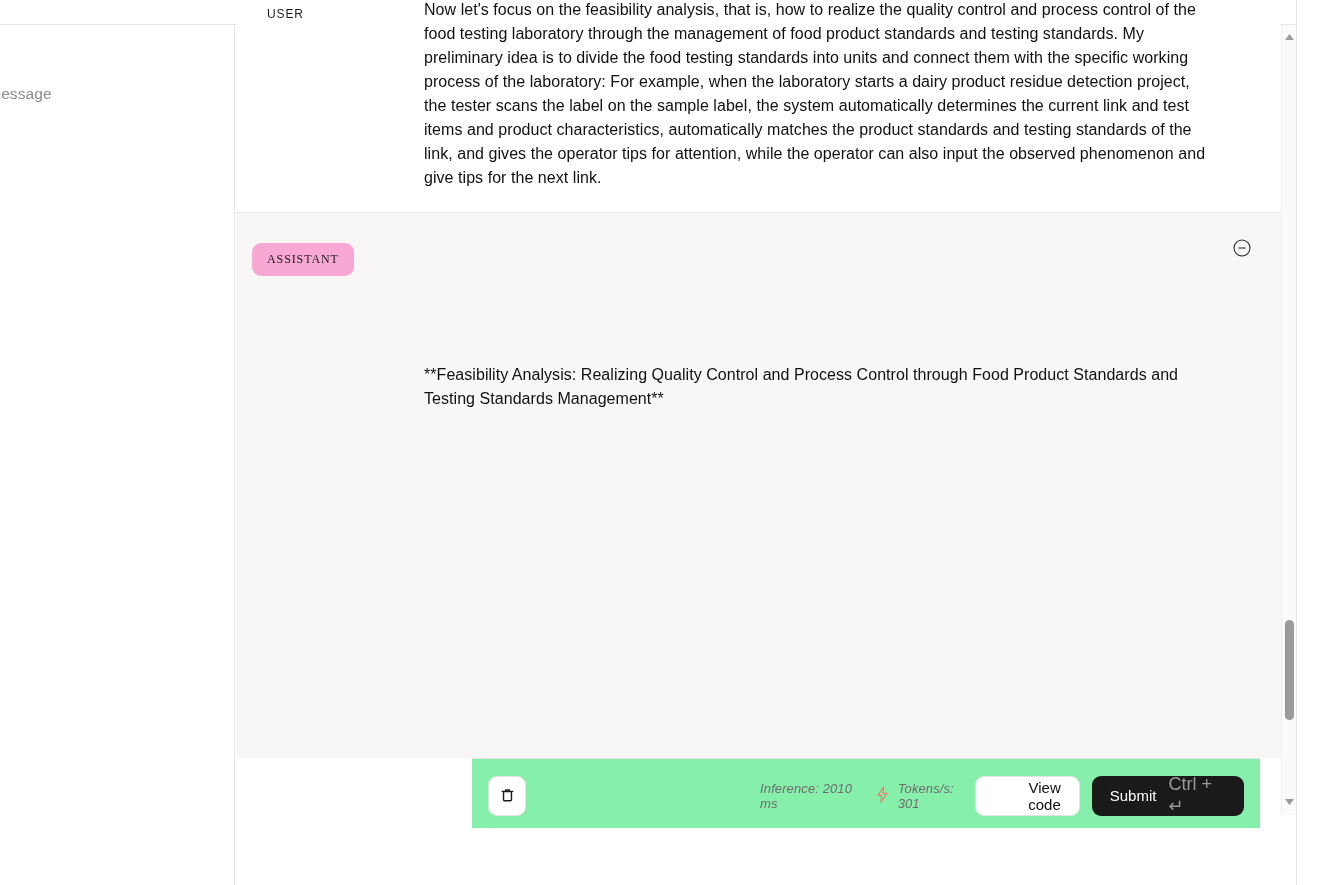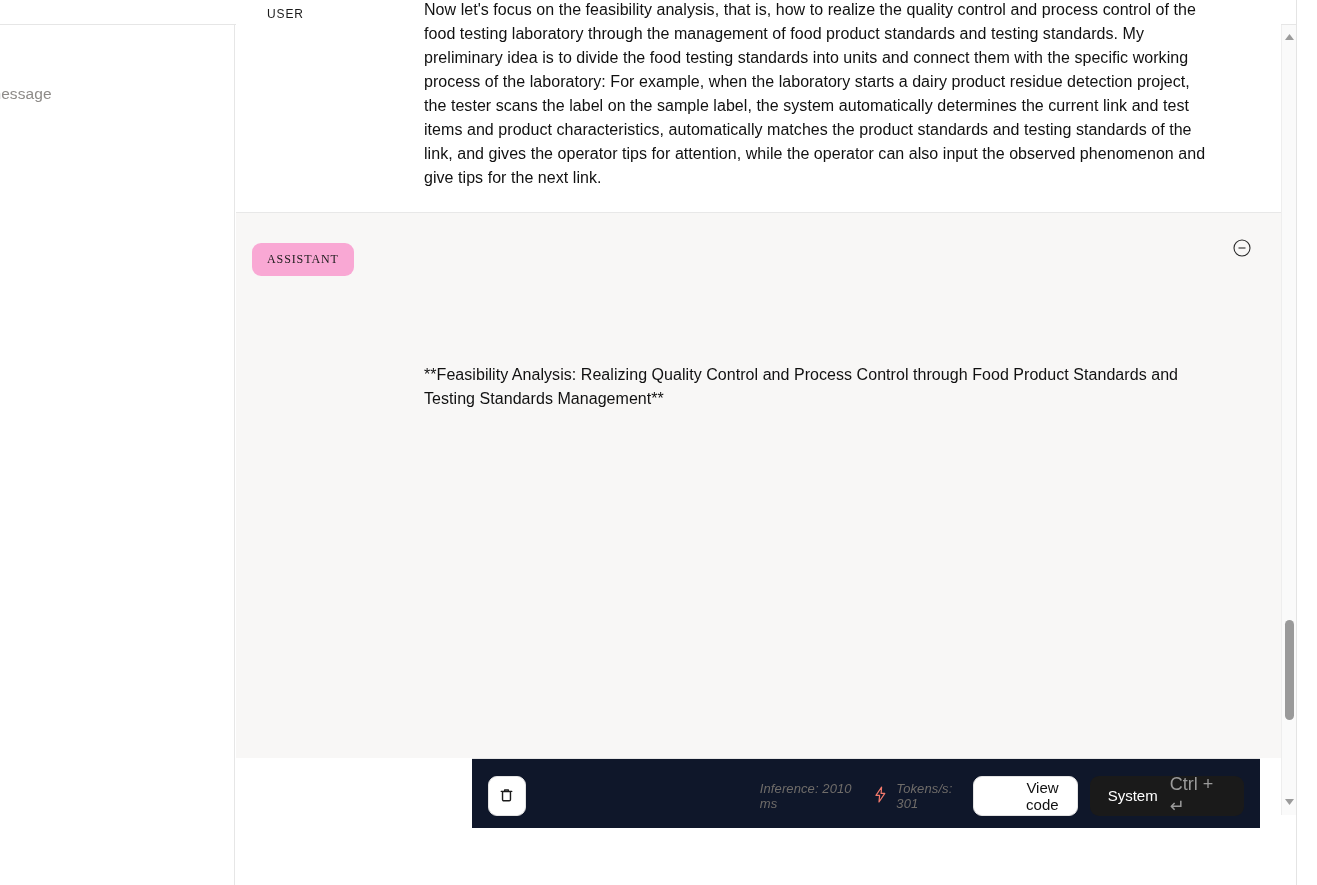--- a/index.html
+++ b/index.html
@@ -155,21 +155,21 @@
     position: absolute;
     top: 0; left: 1296px; width: 21px; height: 885px;
     background: #ffffff;
     border-left: 1px solid #e4e4e4;
   }
 
   
   .toolbar {
     position: absolute;
     left: 236px; right: 21px; bottom: 0; height: 70px;
-    background: #0f172a;
+    background: #86efac;
     border-top: 1px solid #e6e6e6;
     display: flex;
     align-items: center;
     padding: 4px 16px 0 16px;
   }
 
   .icon-btn {
     width: 40px; height: 40px;
     border: 1px solid #e3e3e3;
     border-radius: 9px;
@@ -302,21 +302,21 @@
           </svg>
         </span>
         <span>Tokens/s: 301</span>
       </div>
 
       <div class="spacer"></div>
 
       <div class="btn-outline">View code</div>
 
       <div class="btn-primary">
-        <span>System</span>
+        <span>Submit</span>
         <span class="kbd">Ctrl + ↵</span>
       </div>
     </div>
 
   </div>
 
   <div class="scrollbar">
     <div class="sb-arrow up">
       <svg width="9" height="6" viewBox="0 0 9 6">
           <path d="M4.5 0 9 6H0z" fill="#9b9b9b"></path>

